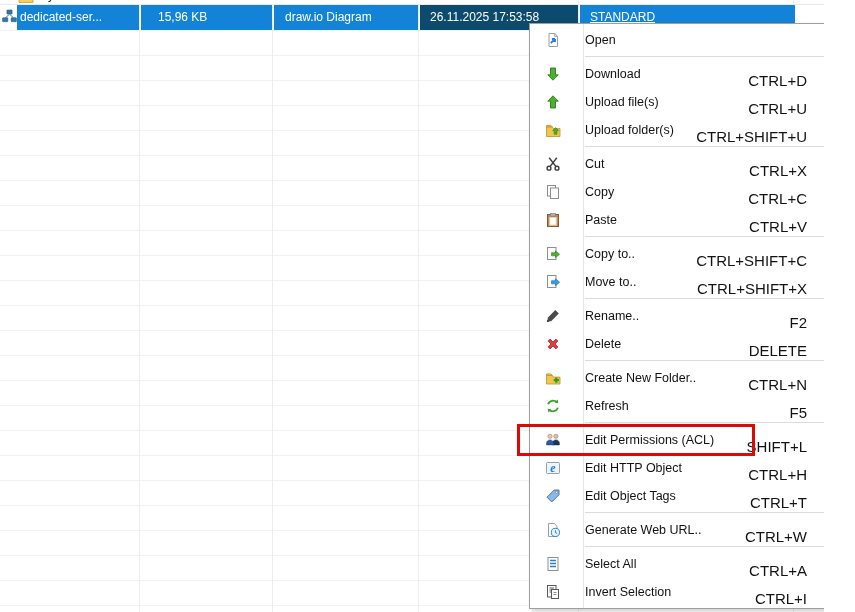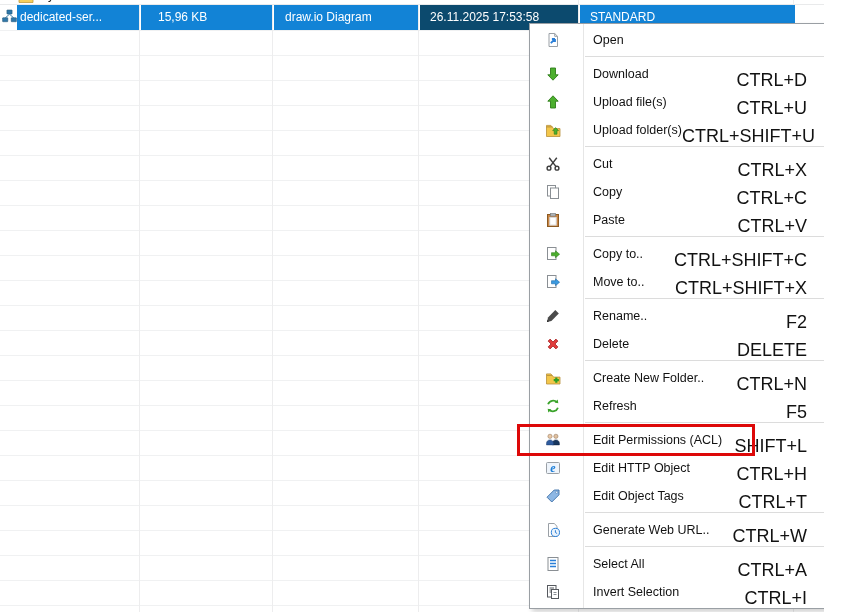--- a/index.html
+++ b/index.html
@@ -21,32 +21,32 @@
 
   
   .sel-row { position:absolute; left:0; top:5px; width:795px; height:25px; z-index:3; background:transparent; }
   .file-icon { position:absolute; left:2px; top:4px; width:15px; height:15px; }
   .cell { position:absolute; top:0; height:25px; color:#fff; font-size:12px; line-height:25px;
     white-space:nowrap; overflow:hidden; }
   .c-name { left:17px; width:122px; padding-left:3px; }
   .c-size { left:141px; width:131px; padding-left:17px; }
   .c-type { left:274px; width:144px; padding-left:11px; }
   .c-date { left:420px; width:158px; padding-left:10px; }
-  .c-storage { left:580px; width:215px; padding-left:10px; }
+  .c-storage { left:580px; width:215px; padding-left:10px;text-decoration:underline; }
 
   
   .menu { position:absolute; left:529px; top:23px; width:319px; z-index:5;
     background:#ffffff; border:1px solid #9a9fa4; padding:2px 0 2px 0;
     box-shadow:3px 3px 5px rgba(0,0,0,0.18); }
   .menu .icon-col-sep { position:absolute; left:53px; top:0; bottom:0; width:1px; background:#e6e6e6; }
   .mi { position:relative; display:flex; align-items:center; height:28px; padding-left:13px; cursor:default; }
   .mic { width:20px; height:20px; display:flex; align-items:center; justify-content:center; flex:none; }
   .mic svg { width:16px; height:16px; display:block; }
-  .mlabel { margin-left:30px; font-size:12.5px; color:#121212; white-space:nowrap; }
-  .mshortcut { margin-left:auto; padding-right:40px; font-size:18px; color:#121212; white-space:nowrap;margin-top:12px; }
+  .mlabel { margin-left:22px; font-size:12.5px; color:#121212; white-space:nowrap; }
+  .mshortcut { margin-left:auto; padding-right:40px; font-size:15px; color:#121212; white-space:nowrap;margin-top:12px; }
   .msep { height:1px; background:#dcdcdc; margin:2px 3px 3px 55px; }
 
   
   .red-box { position:absolute; left:517px; top:424px; width:238px; height:32px;
     border:3px solid #dd0808; z-index:10; pointer-events:none; }
 </style>
 </head>
 <body>
 
 <div id="stage">

